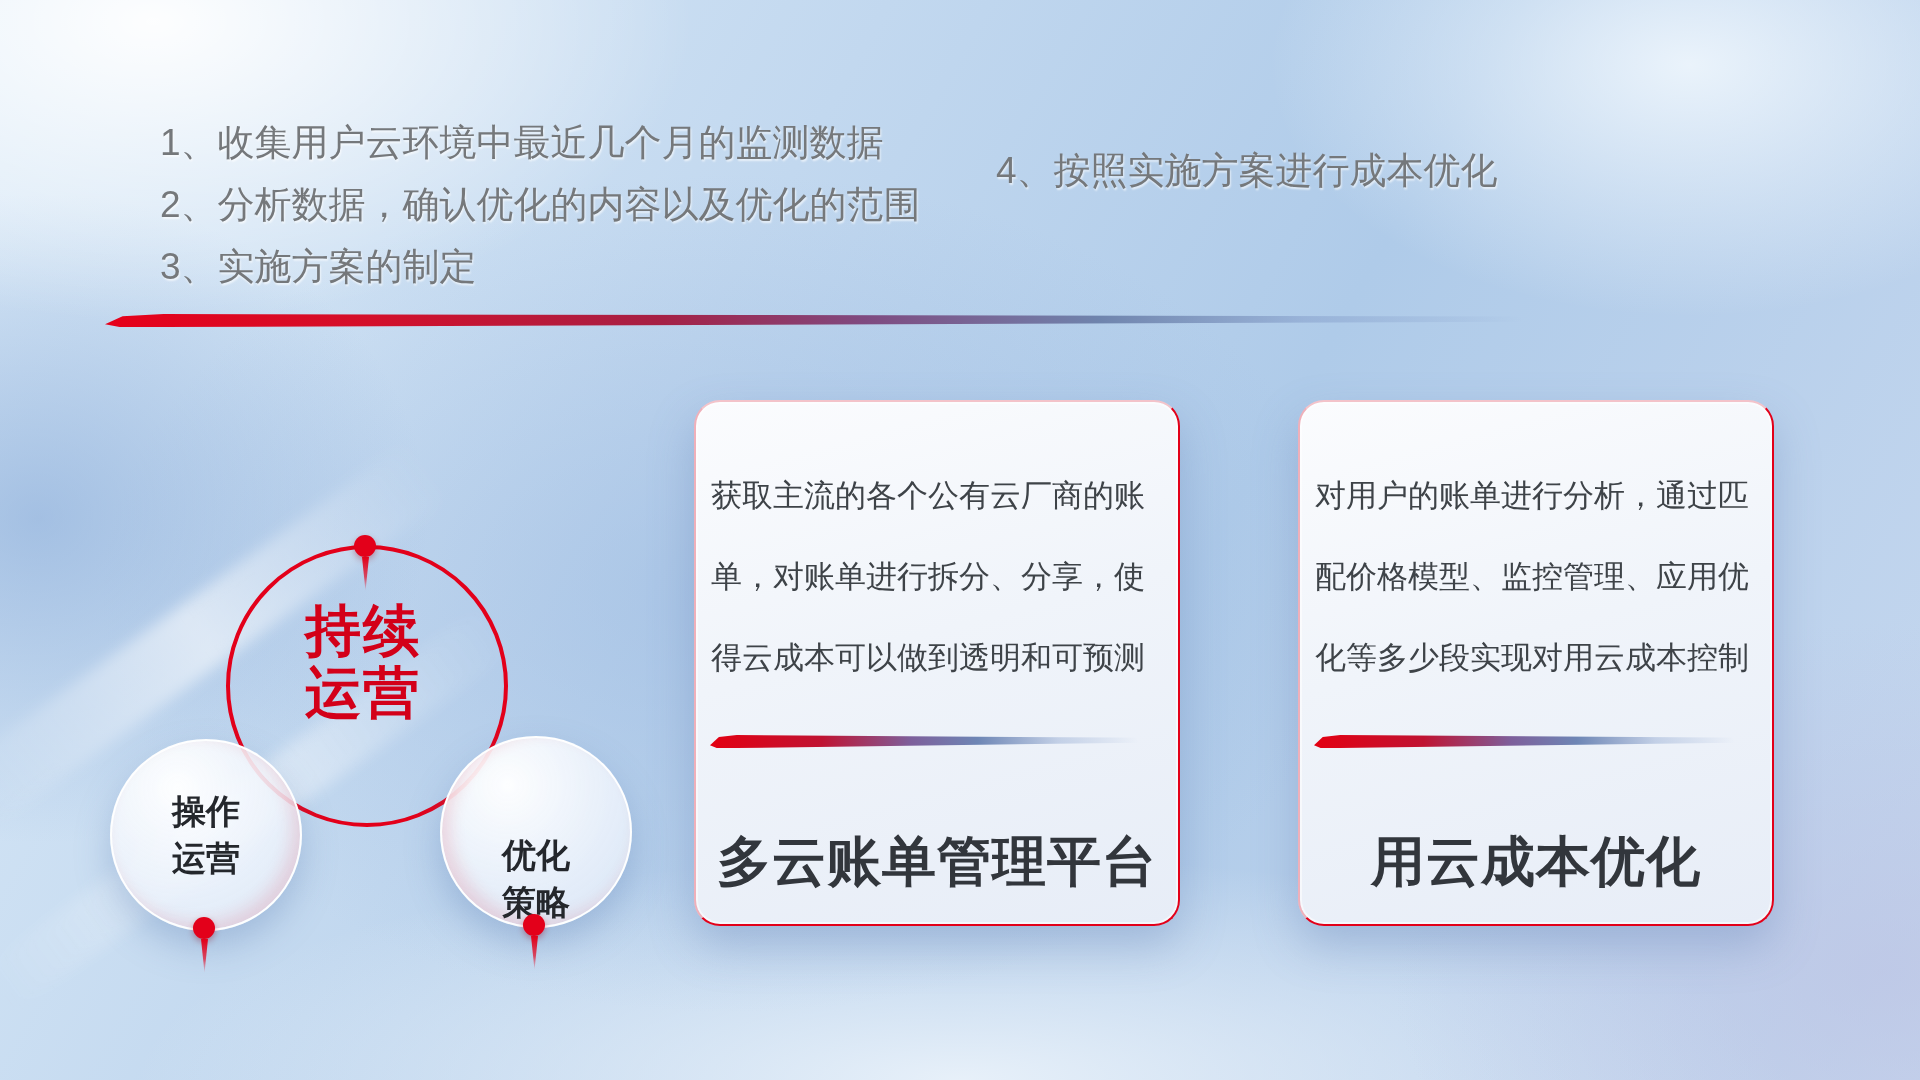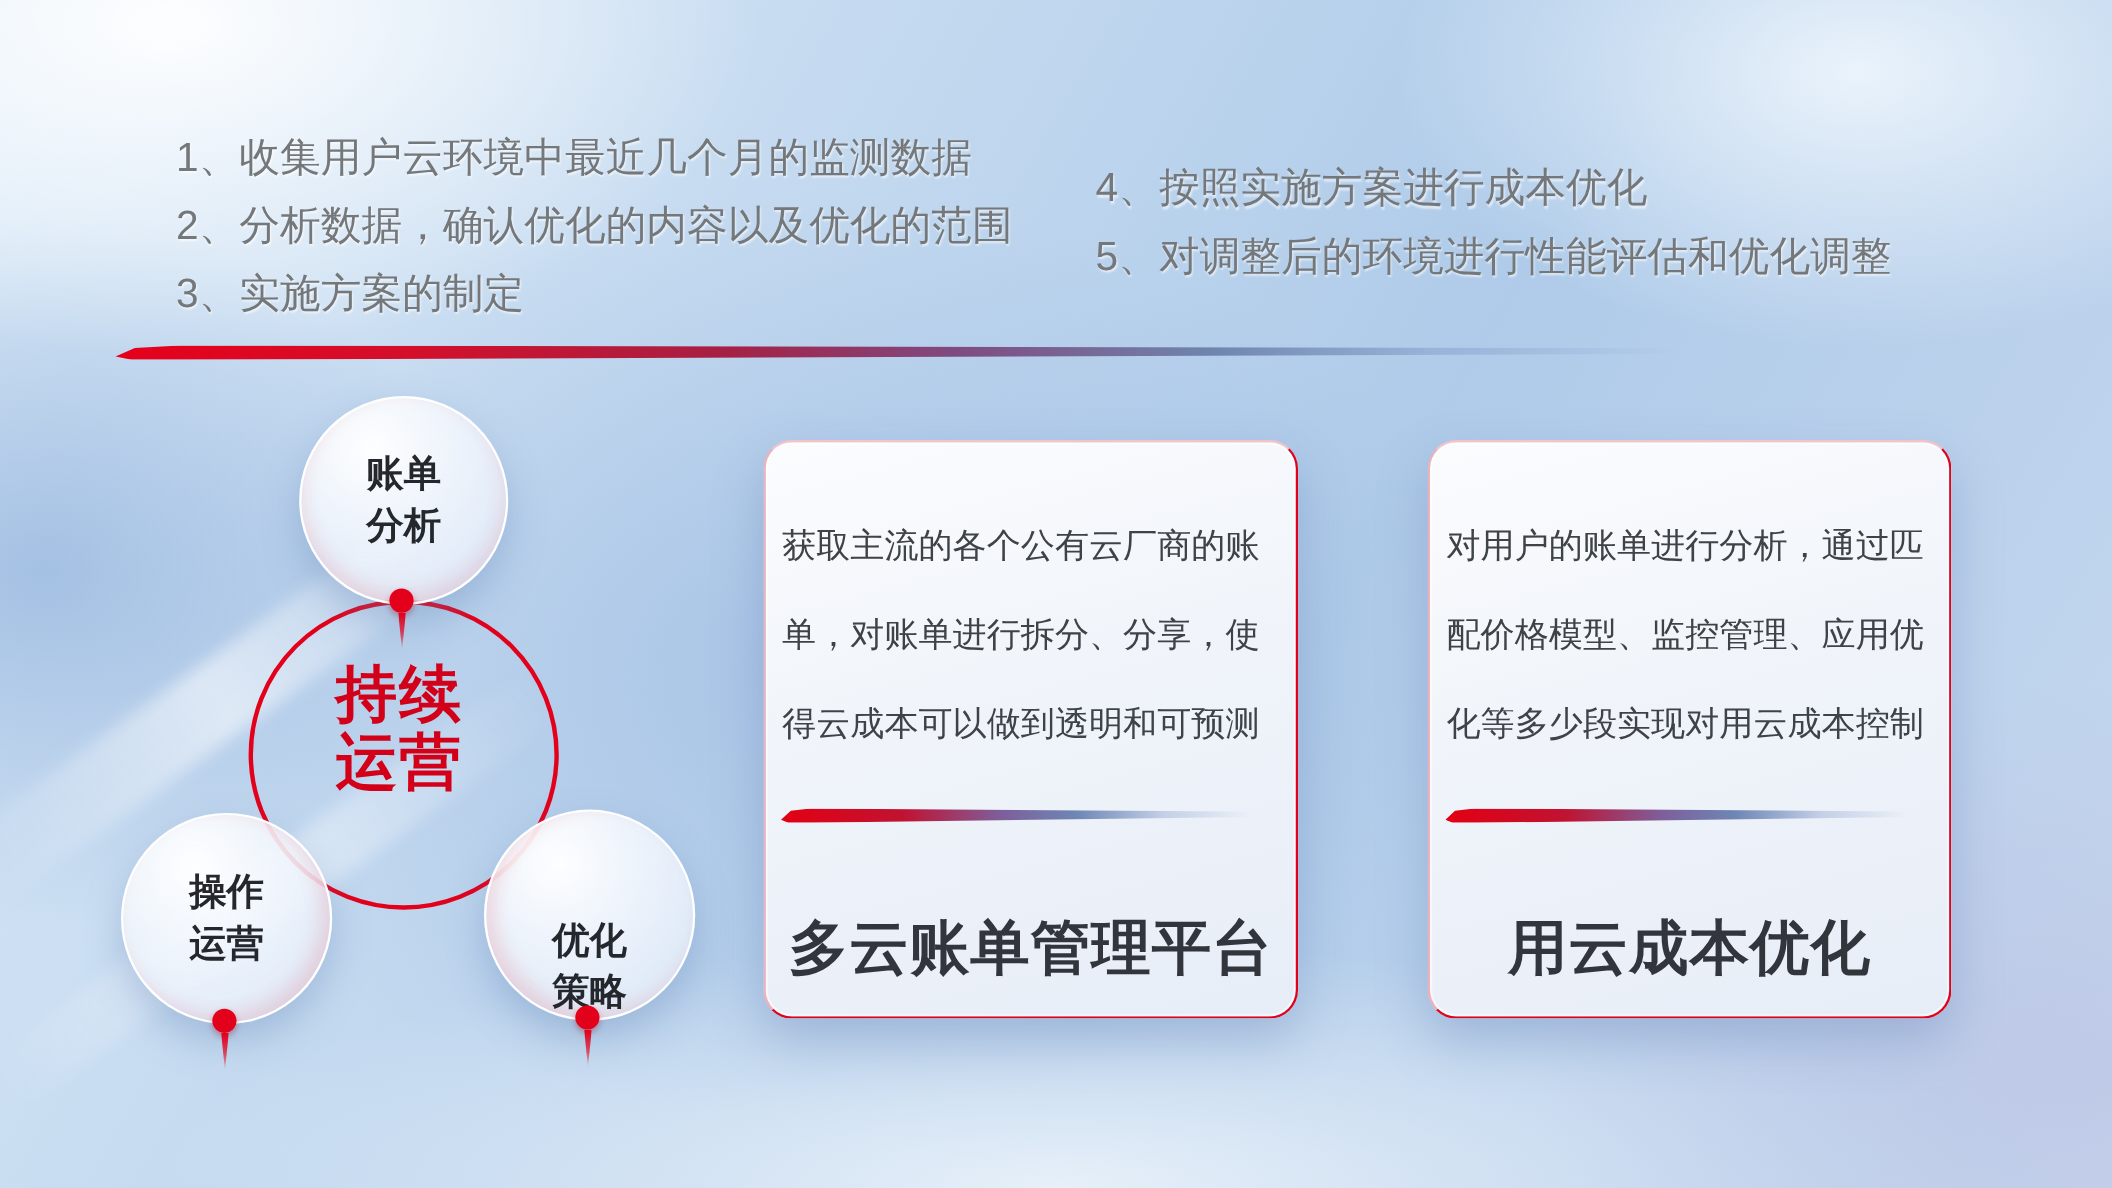--- a/index.html
+++ b/index.html
@@ -79,33 +79,26 @@
   <div class="streak s2"></div>
 
   <ul class="num-list list-left">
     <li>1、收集用户云环境中最近几个月的监测数据</li>
     <li>2、分析数据，确认优化的内容以及优化的范围</li>
     <li>3、实施方案的制定</li>
   </ul>
 
   <ul class="num-list list-right">
     <li>4、按照实施方案进行成本优化</li>
-    <li>5、对调整后的环境进行性能评估和优化调整</li>
   </ul>
 
   <div class="top-divider"></div>
 
   <div class="ring"></div>
 
-  <div class="node node-top">
-    <div class="node-label">
-      <div>账单</div>
-      <div>分析</div>
-    </div>
-  </div>
 
   <div class="node node-bl">
     <div class="node-label">
       <div>操作</div>
       <div>运营</div>
     </div>
   </div>
 
   <div class="node node-br">
     <div class="node-label">

